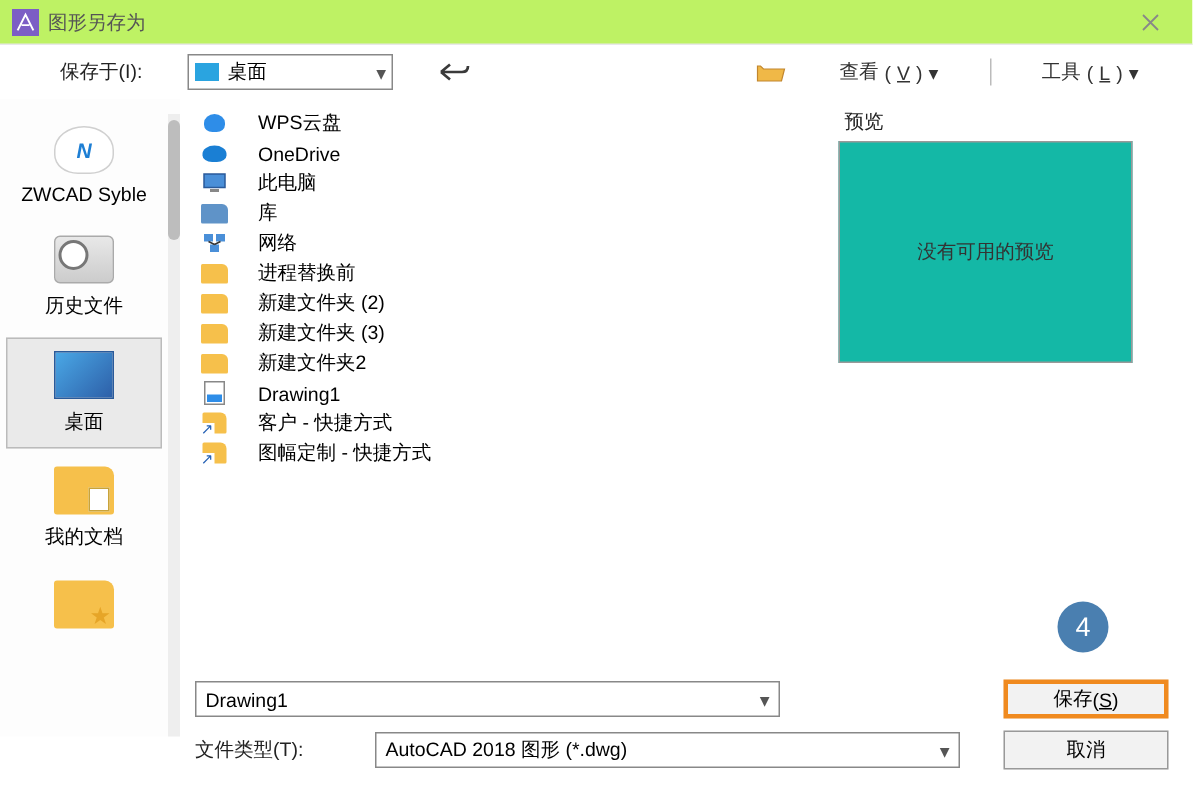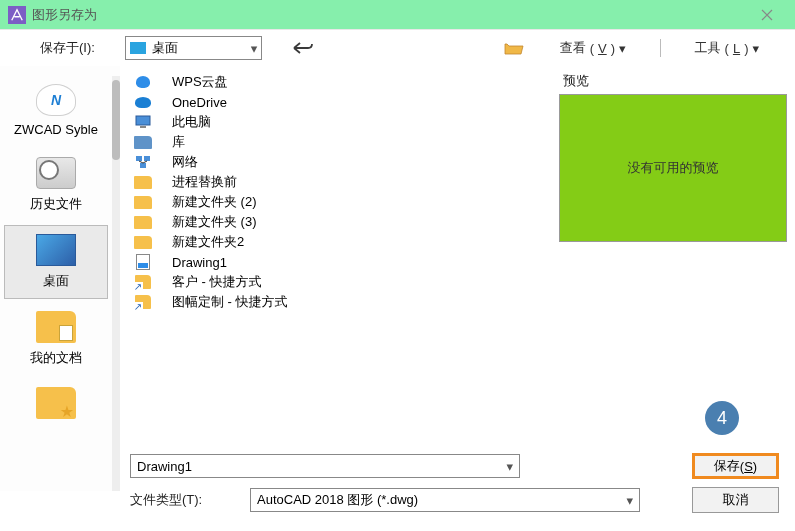--- a/index.html
+++ b/index.html
@@ -1,18 +1,18 @@
 <!DOCTYPE html>
 <html><head>
 <meta charset="utf-8">
 <style>
 * { box-sizing: border-box; margin: 0; padding: 0; font-family: "Microsoft YaHei", "SimSun", sans-serif; font-size: 13px; }
 body { background: #fff; width: 795px; height: 531px; overflow: hidden; }
 
-.titlebar { height: 30px; background: #86efac; border-bottom: 1px solid #e8e8e8; display: flex; align-items: center; padding: 0 8px; }
+.titlebar { height: 30px; background: #bef264; border-bottom: 1px solid #e8e8e8; display: flex; align-items: center; padding: 0 8px; }
 .title-icon { width: 18px; height: 18px; background: #7c5ec5; margin-right: 6px; display: flex; align-items: center; justify-content: center; }
 .title-icon svg { width: 14px; height: 14px; }
 .title-text { color: #555; flex: 1; }
 .close-btn { width: 40px; height: 30px; display: flex; align-items: center; justify-content: center; color: #888; cursor: pointer; }
 
 .toolbar { height: 36px; display: flex; align-items: center; padding: 5px 30px 5px 40px; gap: 24px; }
 .lbl-save-in { margin-right: 6px; color: #222; }
 .loc-dropdown { flex: 1; max-width: 380px; height: 24px; border: 1px solid #888; display: flex; align-items: center; padding: 0 4px; background: #fff; }
 .loc-dropdown .desk-ico { width: 16px; height: 12px; background: #2aa4e0; margin-right: 6px; }
 .loc-dropdown .caret { margin-left: auto; color: #555; }
@@ -49,28 +49,28 @@
 .ico-wps { width: 14px; height: 12px; background: #2e8de8; border-radius: 50% 50% 40% 40%; }
 .ico-onedrive { width: 16px; height: 11px; background: #1a7fd4; border-radius: 50% 50% 40% 40%; }
 .ico-pc svg, .ico-net svg { display:block; }
 .ico-dwg { width: 14px; height: 16px; background: #fff; border: 1px solid #888; position: relative; }
 .ico-dwg::after { content:""; position:absolute; bottom:1px; left:1px; right:1px; height:5px; background:#2e8de8; }
 .ico-shortcut { width: 16px; height: 14px; background: #f6c04b; border-radius: 1px 4px 1px 1px; position: relative; }
 .ico-shortcut::after { content:"↗"; position:absolute; left:-2px; bottom:-3px; font-size:10px; color:#2662b5; background:#fff; width:10px; height:10px; line-height:10px; text-align:center; }
 
 .right { width: 240px; padding: 6px 12px 0 4px; }
 .preview-label { margin-bottom: 4px; color: #222; padding-left: 4px; }
-.preview-box { width: 228px; height: 148px; background: #84cc16; border: 1px solid #999; display: flex; align-items: center; justify-content: center; color: #333; }
+.preview-box { width: 196px; height: 148px; background: #14b8a6; border: 1px solid #999; display: flex; align-items: center; justify-content: center; color: #333; }
 
 .bottom { position: absolute; left: 0; right: 0; bottom: 0; padding: 6px 16px 14px 130px; }
 .form-row { display: flex; align-items: center; height: 34px; gap: 10px; }
 .form-lbl { width: 110px; color: #222; }
 .form-input { flex: 1; max-width: 390px; height: 24px; border: 1px solid #888; display: flex; align-items: center; padding: 0 6px; background: #fff; }
 .form-input .caret { margin-left: auto; color: #555; }
-.action-btn { width: 87px; height: 26px; border: 1px solid #999; background: #f2f2f2; display: flex; align-items: center; justify-content: center; cursor: pointer; margin-left: auto; }
+.action-btn { width: 110px; height: 26px; border: 1px solid #999; background: #f2f2f2; display: flex; align-items: center; justify-content: center; cursor: pointer; margin-left: auto; }
 .action-btn.highlighted { border: 3px solid #f08a1f; }
 .action-btn .u { text-decoration: underline; }
 
 .badge4 { position: absolute; right: 56px; bottom: 96px; width: 34px; height: 34px; border-radius: 50%; background: #4a7fb0; color: #fff; display: flex; align-items: center; justify-content: center; font-size: 18px; font-weight: 500; }
 </style>
 </head>
 <body>
 
 <div class="titlebar">
   <div class="title-icon">

